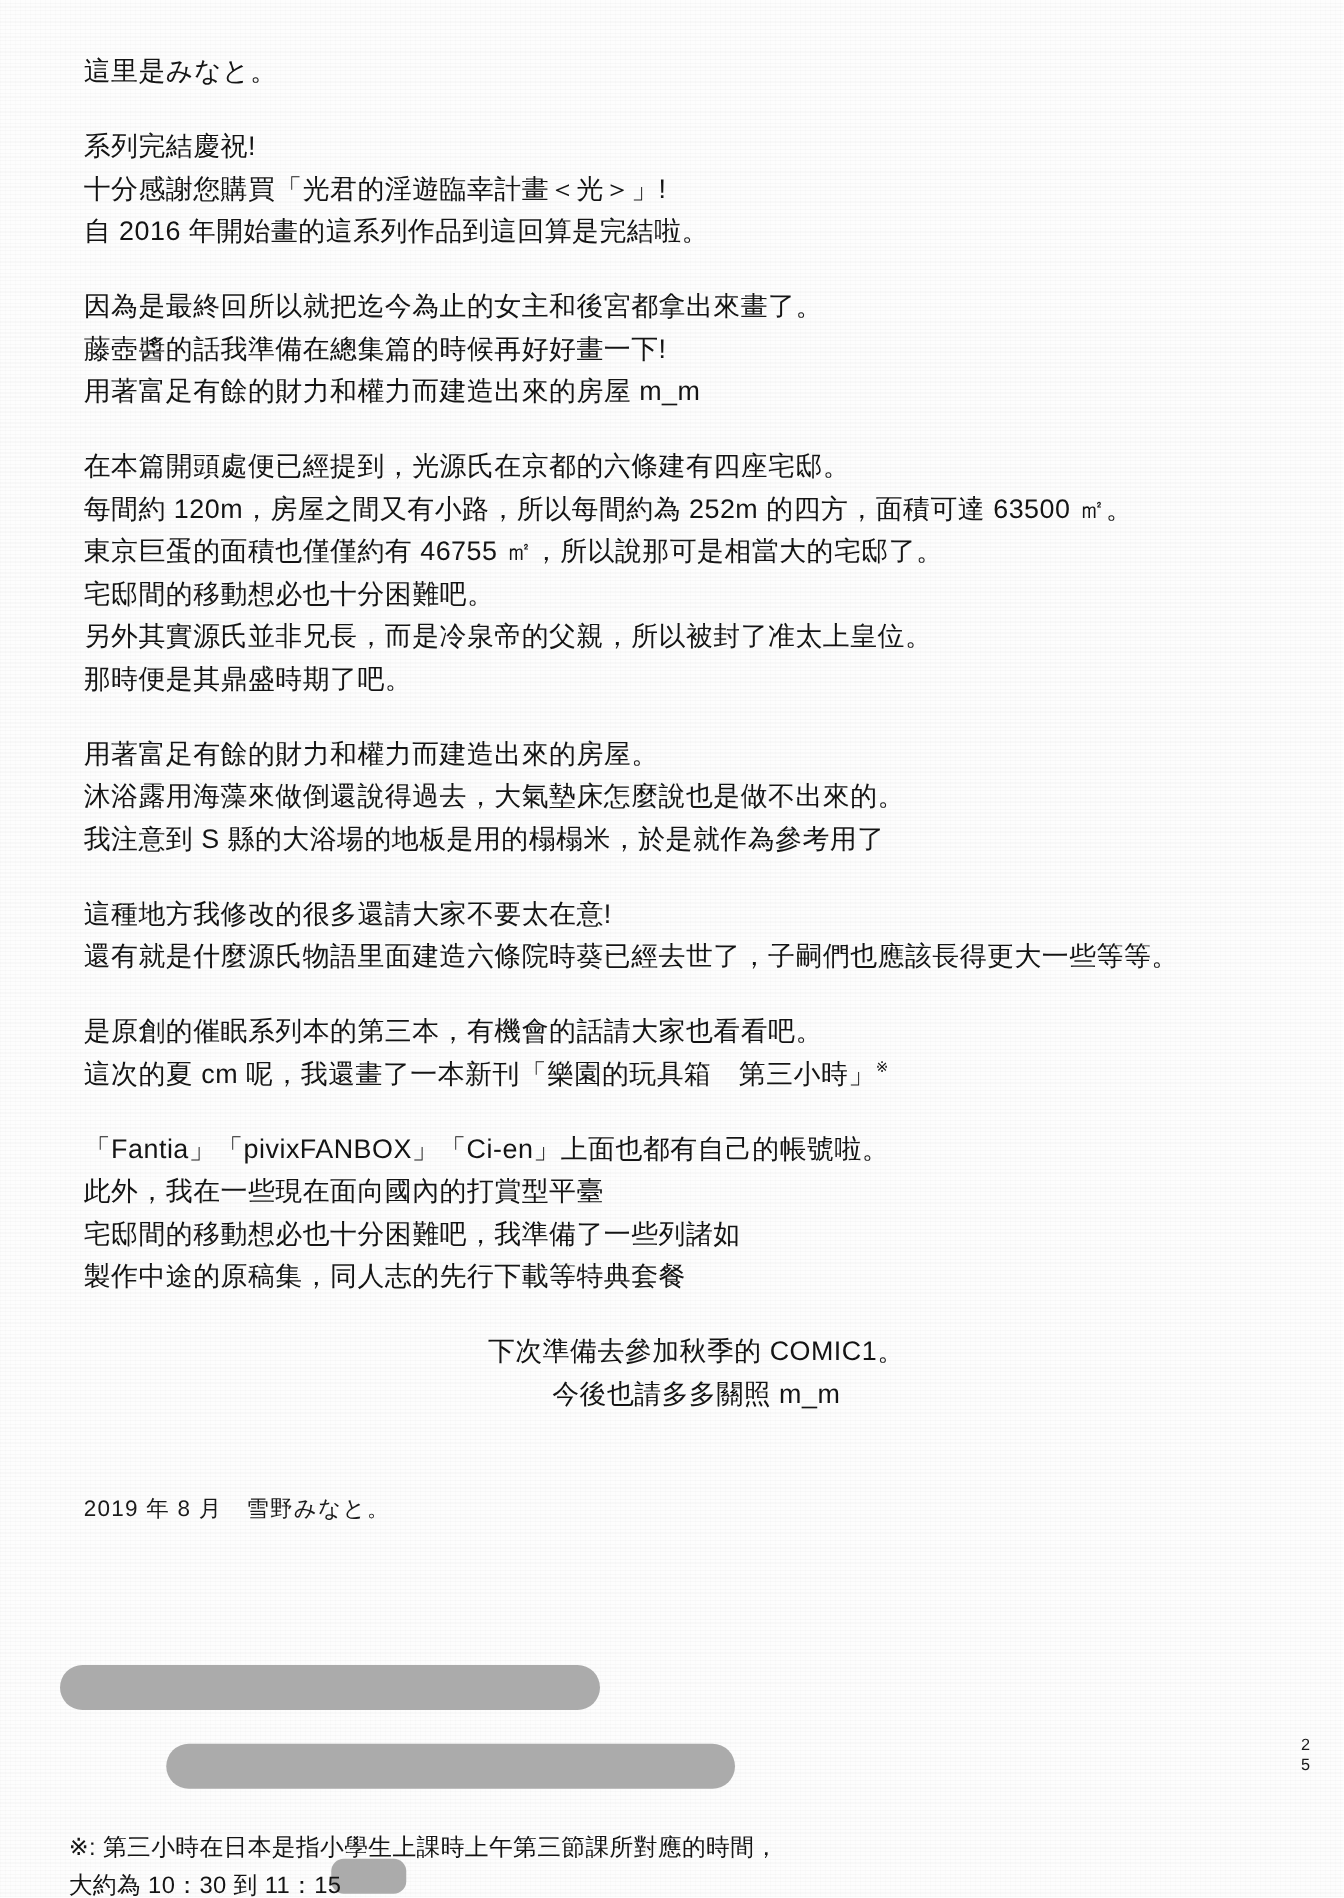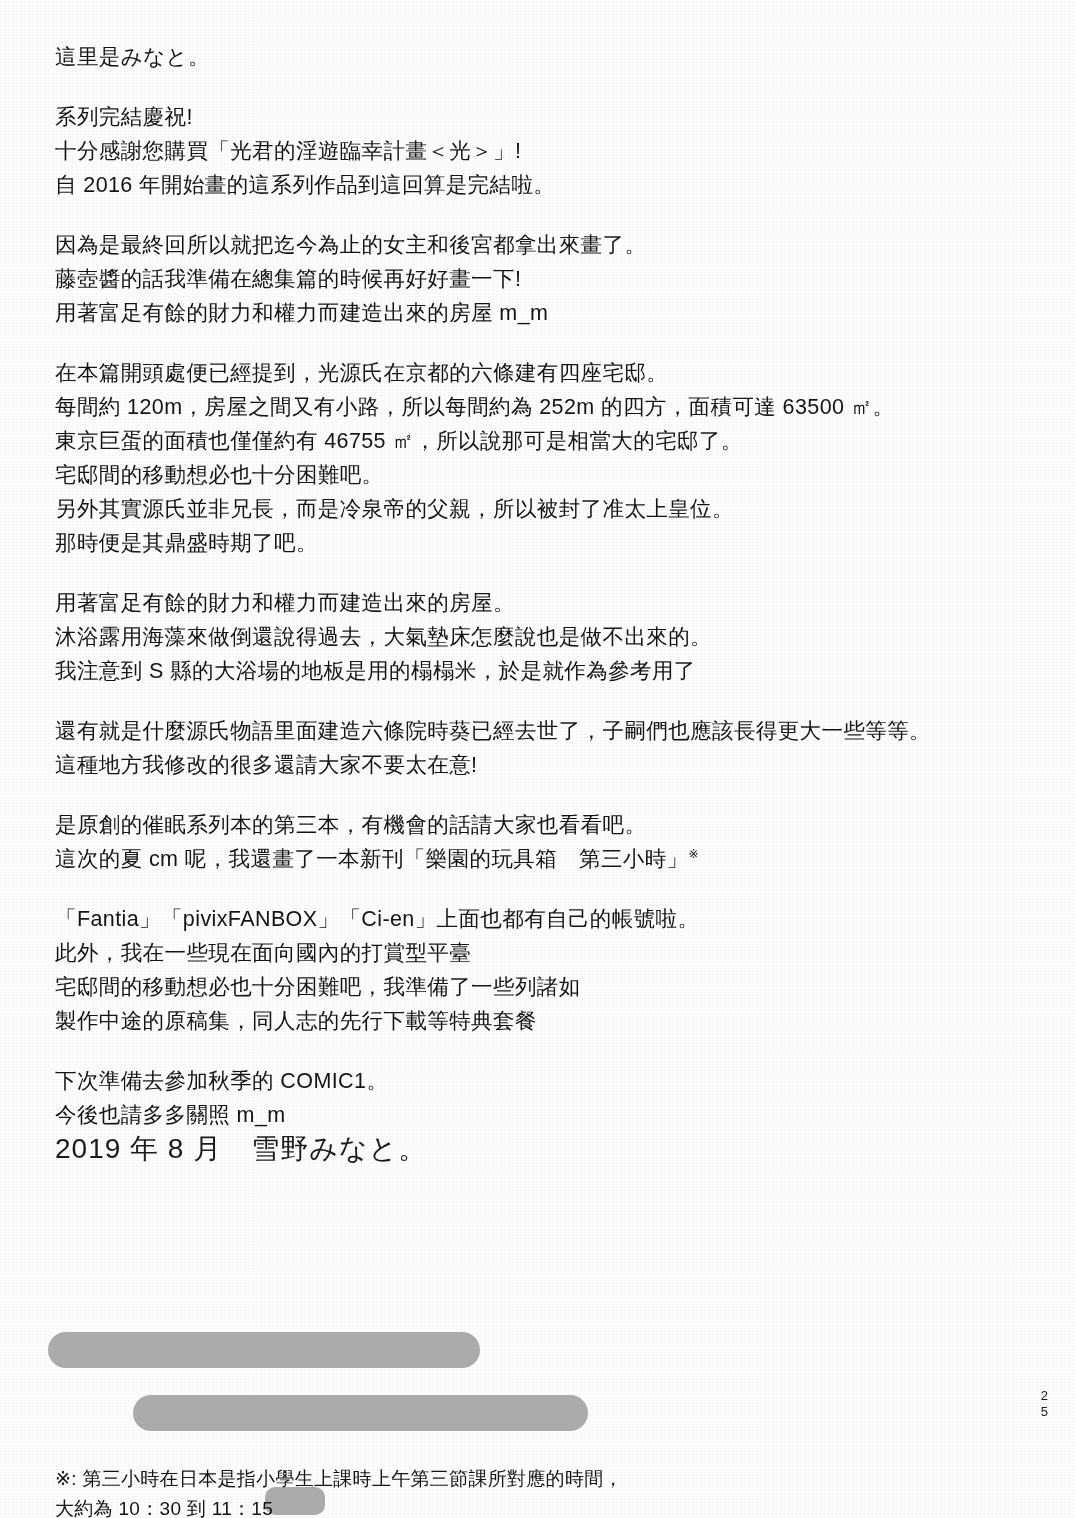--- a/index.html
+++ b/index.html
@@ -19,44 +19,46 @@
   .page {
     position: absolute;
     inset: 0;
     background-color: #fdfdfd;
     background-image:
       repeating-linear-gradient(0deg, rgba(0,0,0,0.018) 0px, rgba(0,0,0,0.018) 1px, rgba(0,0,0,0) 1px, rgba(0,0,0,0) 3px),
       repeating-linear-gradient(90deg, rgba(0,0,0,0.012) 0px, rgba(0,0,0,0.012) 1px, rgba(0,0,0,0) 1px, rgba(0,0,0,0) 4px);
   }
   .content {
     position: absolute;
-    left: 55px;
+    left: 67px;
     top: 40px;
     width: 980px;
   }
   .line {
     font-size: 21.5px;
     line-height: 34px;
     letter-spacing: 0.4px;
     white-space: pre-wrap;
     color: #141414;
   }
   .para {
     margin-bottom: 26px;
   }
   .para.tight {
     margin-bottom: 0;
+    text-align: center;
   }
   .sup {
     font-size: 12px;
     vertical-align: super;
     line-height: 0;
   }
   .date-line {
-    font-size: 28px;
+    margin-top: 58px;
+    font-size: 18px;
     line-height: 34px;
     letter-spacing: 1px;
   }
   
   .blob {
     position: absolute;
     background: #a6a6a6;
     border-radius: 26px;
     opacity: 0.95;
   }
@@ -117,22 +119,22 @@
       <div class="line">那時便是其鼎盛時期了吧。</div>
     </div>
 
     <div class="para">
       <div class="line">用著富足有餘的財力和權力而建造出來的房屋。</div>
       <div class="line">沐浴露用海藻來做倒還說得過去，大氣墊床怎麼說也是做不出來的。</div>
       <div class="line">我注意到 S 縣的大浴場的地板是用的榻榻米，於是就作為參考用了</div>
     </div>
 
     <div class="para">
+      <div class="line">這種地方我修改的很多還請大家不要太在意!</div>
       <div class="line">還有就是什麼源氏物語里面建造六條院時葵已經去世了，子嗣們也應該長得更大一些等等。</div>
-      <div class="line">這種地方我修改的很多還請大家不要太在意!</div>
     </div>
 
     <div class="para">
       <div class="line">是原創的催眠系列本的第三本，有機會的話請大家也看看吧。</div>
       <div class="line"><span>這次的夏 cm 呢，我還畫了一本新刊「樂園的玩具箱　第三小時」</span><span class="sup">※</span></div>
     </div>
 
     <div class="para">
       <div class="line">「Fantia」「pivixFANBOX」「Ci-en」上面也都有自己的帳號啦。</div>
       <div class="line">此外，我在一些現在面向國內的打賞型平臺</div>

